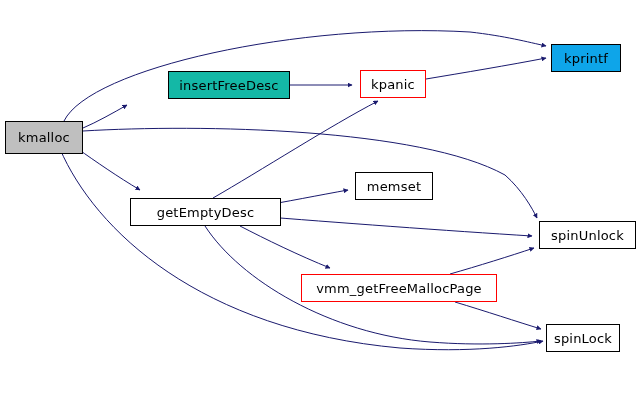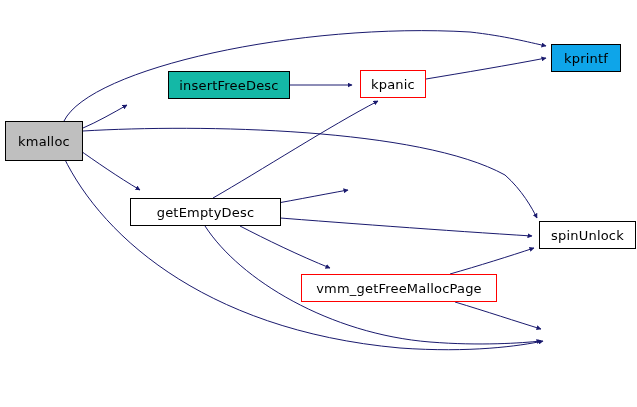--- a/index.html
+++ b/index.html
@@ -79,36 +79,42 @@
         <path d="M 255,207 C 285,202 320,195 348,190" fill="none" stroke="#1a1a6e" stroke-width="1" marker-end="url(#arrow)"></path>
         <path d="M 255,216 C 330,222 450,231 532,236" fill="none" stroke="#1a1a6e" stroke-width="1" marker-end="url(#arrow)"></path>
         <path d="M 240,226 C 265,239 300,256 330,268" fill="none" stroke="#1a1a6e" stroke-width="1" marker-end="url(#arrow)"></path>
         <path d="M 205,226 C 240,280 330,334 430,342 C 480,346 522,343 541,341" fill="none" stroke="#1a1a6e" stroke-width="1" marker-end="url(#arrow)"></path>
         <path d="M 450,274 C 478,266 510,256 534,248" fill="none" stroke="#1a1a6e" stroke-width="1" marker-end="url(#arrow)"></path>
         <path d="M 455,302 C 485,311 518,322 541,329" fill="none" stroke="#1a1a6e" stroke-width="1" marker-end="url(#arrow)"></path>
       </g>
   </svg>
 
   <div id="node-layer">
-      <div class="node filled" style="left: 5px; top: 121px; width: 78px; height: 40px; background: rgb(191, 191, 191); border-color: rgb(0, 0, 0);">
+      <div class="node filled" style="left: 5px; top: 121px; width: 78px; height: 33px; background: rgb(191, 191, 191); border-color: rgb(0, 0, 0);">
         <span class="node-label">kmalloc</span>
       </div>
       <div class="node" style="left: 128px; top: 71px; width: 122px; height: 28px; background: #14b8a6; border-color: rgb(0, 0, 0); margin-left: 40px;">
         <span class="node-label">insertFreeDesc</span>
       </div>
       <div class="node red" style="left: 360px; top: 70px; width: 66px; height: 28px; background: rgb(255, 255, 255); border-color: rgb(255, 0, 0);">
         <span class="node-label">kpanic</span>
       </div>
       <div class="node" style="left: 551px; top: 44px; width: 70px; height: 28px; background: #0ea5e9; border-color: rgb(0, 0, 0);">
         <span class="node-label">kprintf</span>
       </div>
+      <div class="node" style="left: 355px; top: 172px; width: 78px; height: 28px; background: rgb(255, 255, 255); border-color: rgb(0, 0, 0);">
+        <span class="node-label">memset</span>
+      </div>
       <div class="node" style="left: 130px; top: 198px; width: 151px; height: 28px; background: rgb(255, 255, 255); border-color: rgb(0, 0, 0);">
         <span class="node-label">getEmptyDesc</span>
       </div>
       <div class="node red" style="left: 301px; top: 274px; width: 196px; height: 28px; background: rgb(255, 255, 255); border-color: rgb(255, 0, 0);">
         <span class="node-label">vmm_getFreeMallocPage</span>
       </div>
       <div class="node" style="left: 539px; top: 221px; width: 97px; height: 28px; background: rgb(255, 255, 255); border-color: rgb(0, 0, 0);">
         <span class="node-label">spinUnlock</span>
       </div>
+      <div class="node" style="left: 546px; top: 324px; width: 74px; height: 28px; background: rgb(255, 255, 255); border-color: rgb(0, 0, 0);">
+        <span class="node-label">spinLock</span>
+      </div>
     </div>
 
 </div>
 
 </body></html>

